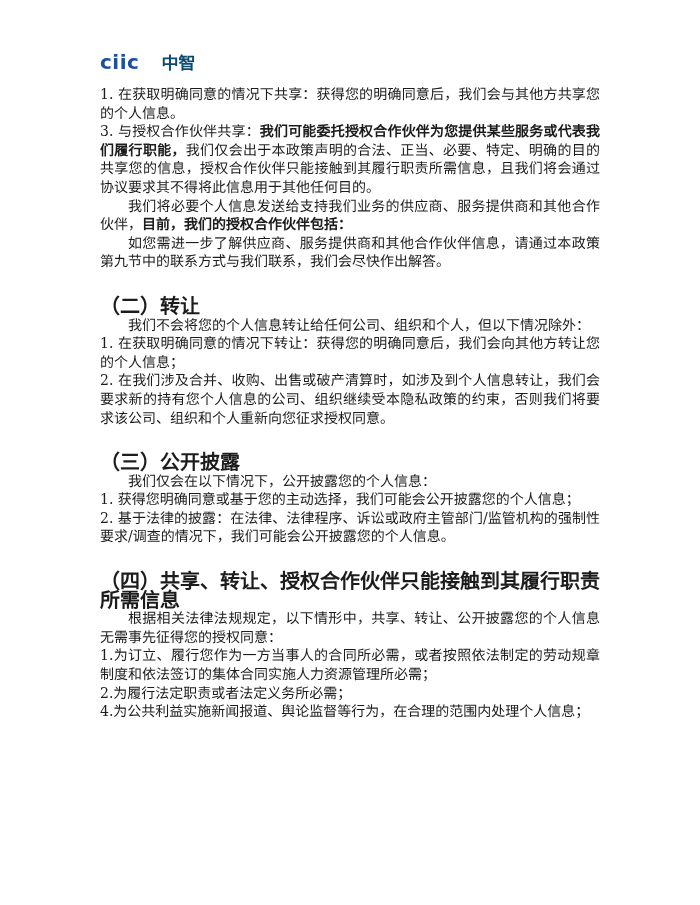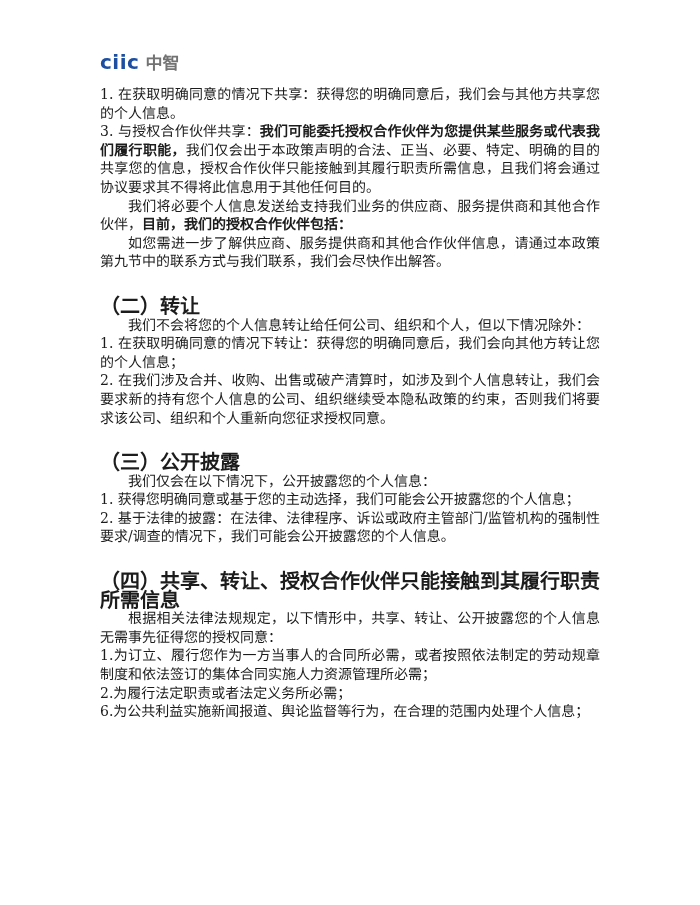--- a/index.html
+++ b/index.html
@@ -2,26 +2,26 @@
 <html lang="zh-CN"><head>
 <meta charset="utf-8">
 <style>
   html,body{margin:0;padding:0;background:#ffffff;}
   .page{
     width:700px;height:905px;box-sizing:border-box;
     padding:52px 100px 0 100px;background:#ffffff;
     font-family:"DejaVu Serif","Liberation Serif",serif;
     color:#1c1c1c;overflow:hidden;
   }
-  .logo{display:flex;align-items:baseline;gap:6px;margin:0 0 13px 0;text-align:right;}
+  .logo{display:flex;align-items:baseline;gap:22px;margin:0 0 13px 0;text-align:right;}
   .logo-latin{
     font-family:"DejaVu Sans","Liberation Sans",sans-serif;
     font-weight:800;font-size:20px;color:#1d4fa1;letter-spacing:0.5px;line-height:1;
   }
-  .logo-cjk{font-weight:700;font-size:17px;color:#737373;line-height:1;}
+  .logo-cjk{font-weight:700;font-size:17px;color:#0c4a6e;line-height:1;}
   .p{margin:0;font-size:14px;line-height:18.6px;text-align:justify;}
   .ind{text-indent:2em;}
   .h{margin:26px 0 0 0;font-size:20px;line-height:18.6px;font-weight:bold;text-align:justify;}
   .b{font-weight:bold;}
   .u{text-decoration:underline;}
 </style>
 </head>
 <body>
 
 <div class="page">
@@ -43,15 +43,15 @@
 
   <p class="h">（三）公开披露</p>
   <p class="p ind">我们仅会在以下情况下，公开披露您的个人信息：</p>
   <p class="p">1. 获得您明确同意或基于您的主动选择，我们可能会公开披露您的个人信息；</p>
   <p class="p">2. 基于法律的披露：在法律、法律程序、诉讼或政府主管部门/监管机构的强制性要求/调查的情况下，我们可能会公开披露您的个人信息。</p>
 
   <p class="h">（四）共享、转让、授权合作伙伴只能接触到其履行职责所需信息</p>
   <p class="p ind">根据相关法律法规规定，以下情形中，共享、转让、公开披露您的个人信息无需事先征得您的授权同意：</p>
   <p class="p">1.为订立、履行您作为一方当事人的合同所必需，或者按照依法制定的劳动规章制度和依法签订的集体合同实施人力资源管理所必需；</p>
   <p class="p">2.为履行法定职责或者法定义务所必需；</p>
-  <p class="p">6.为公共利益实施新闻报道、舆论监督等行为，在合理的范围内处理个人信息；</p>
+  <p class="p">4.为公共利益实施新闻报道、舆论监督等行为，在合理的范围内处理个人信息；</p>
 
 </div>
 
 </body></html>

